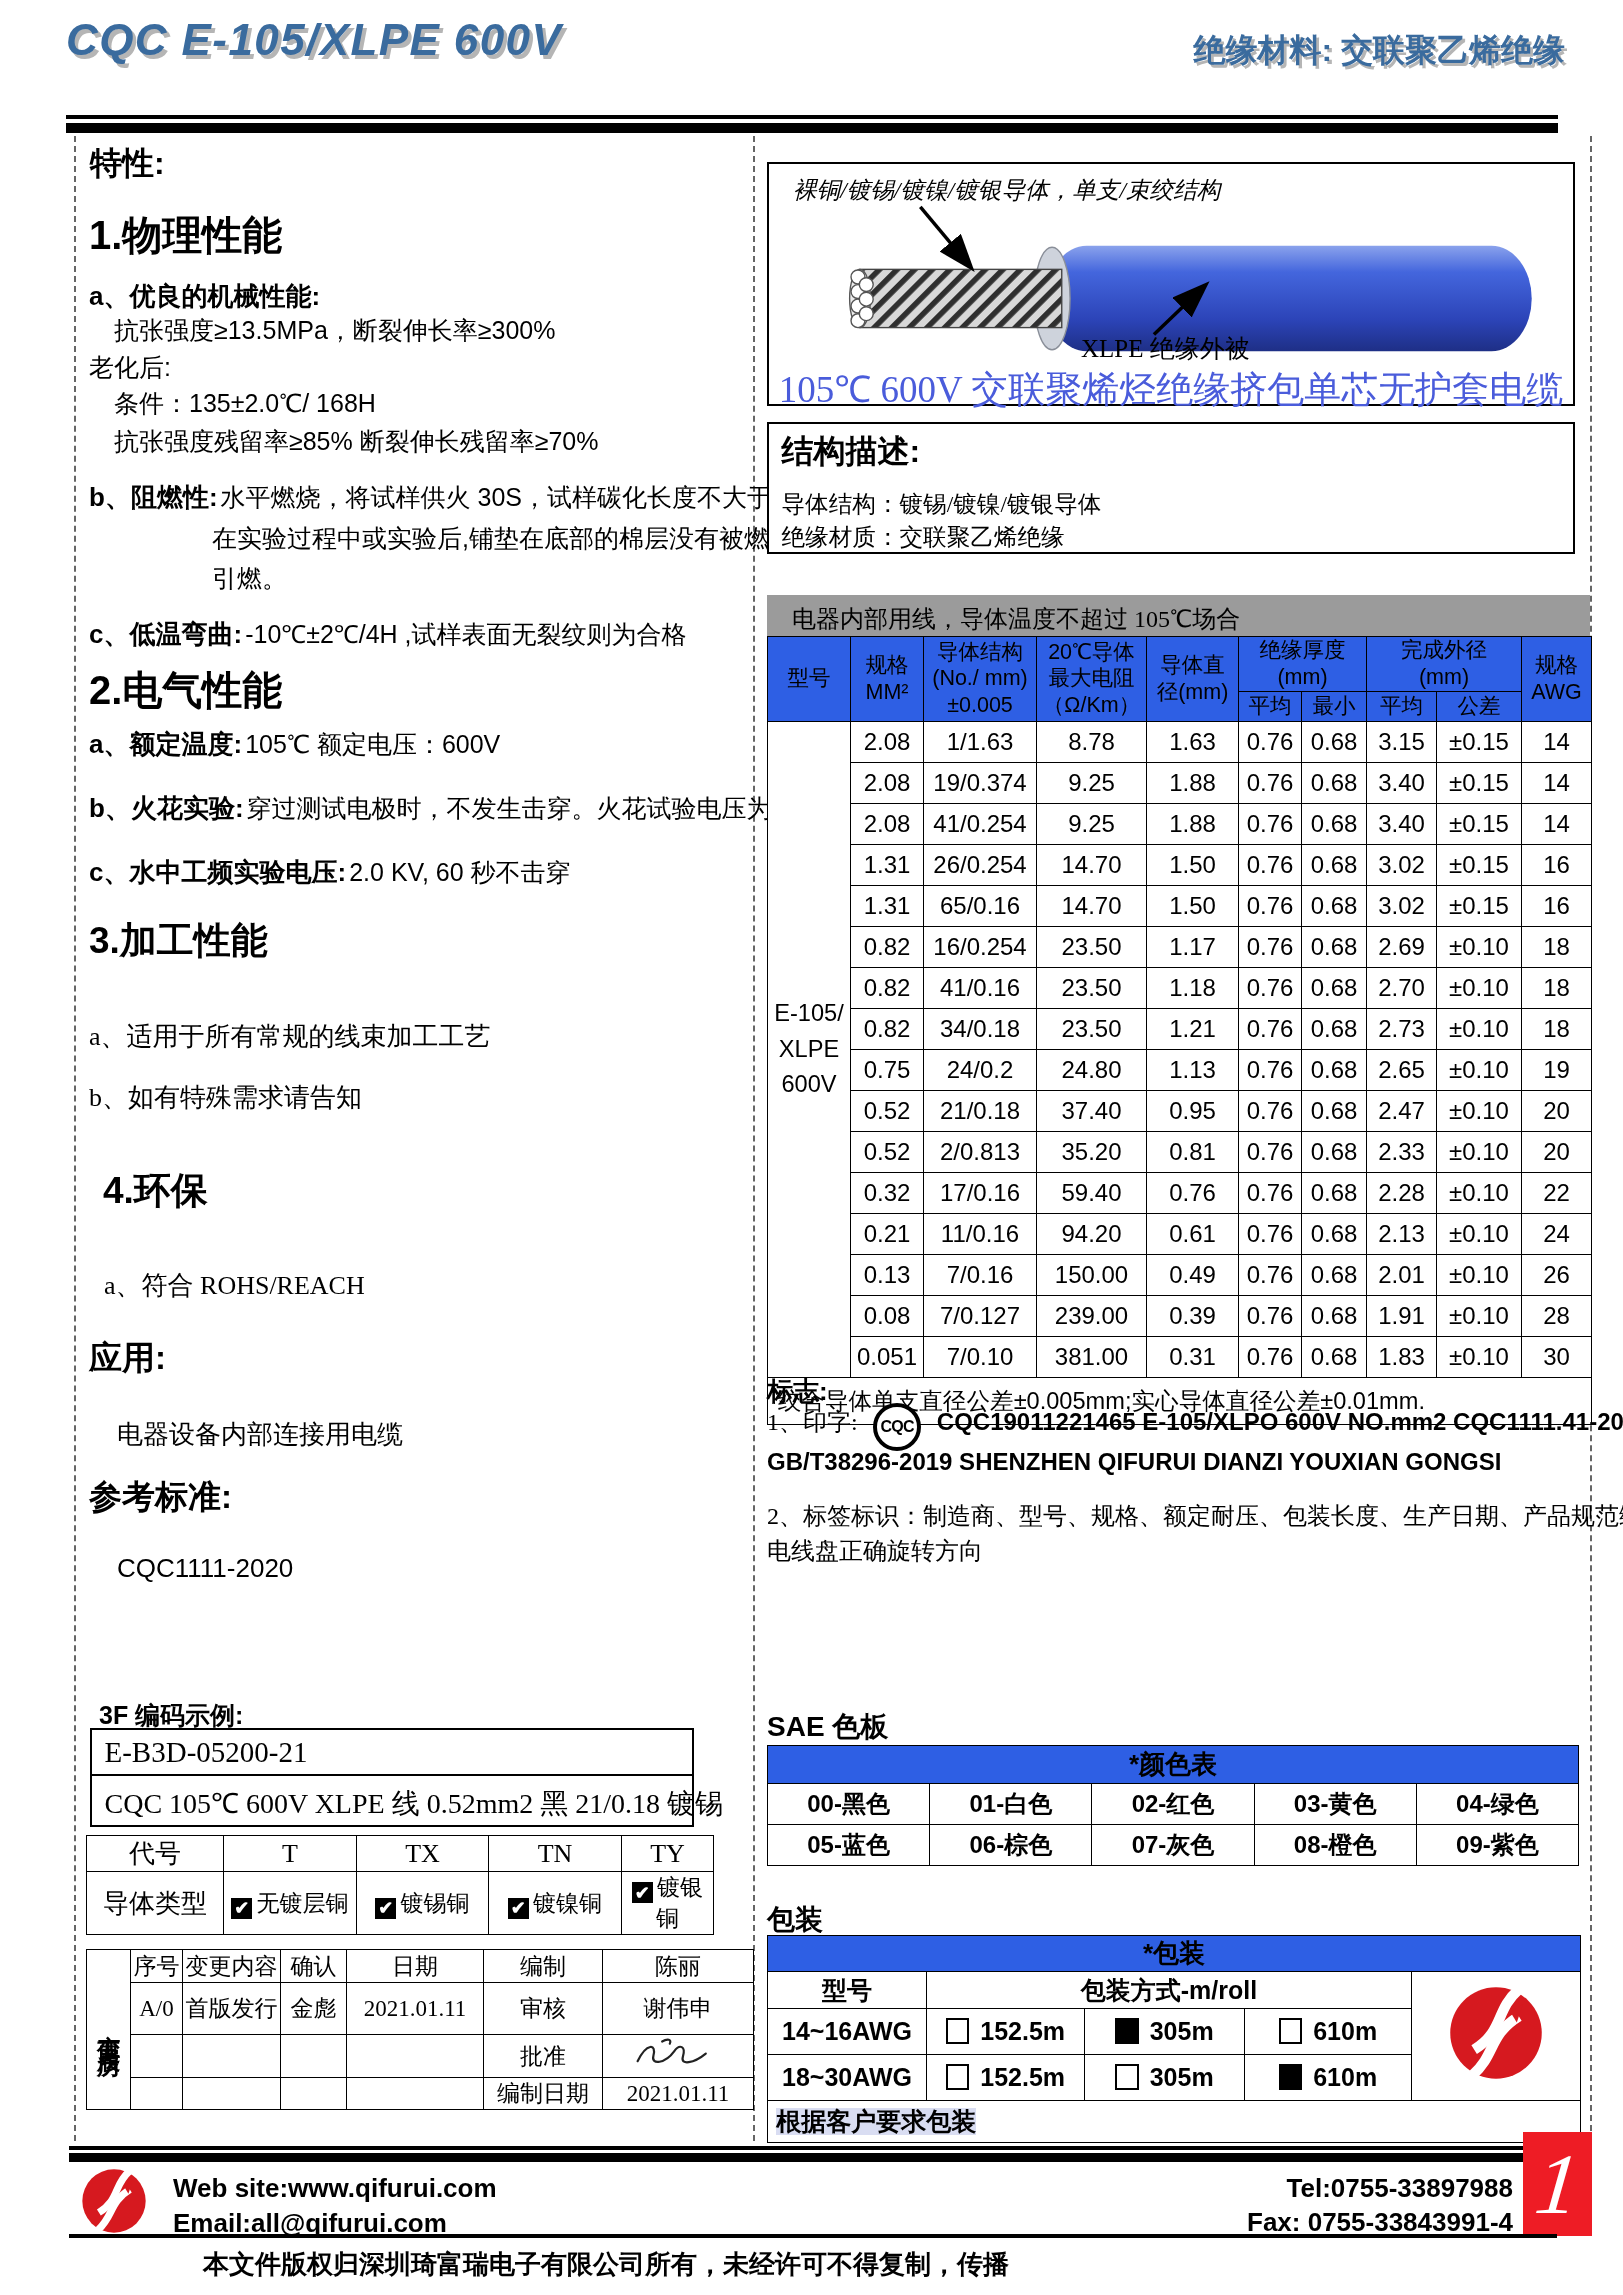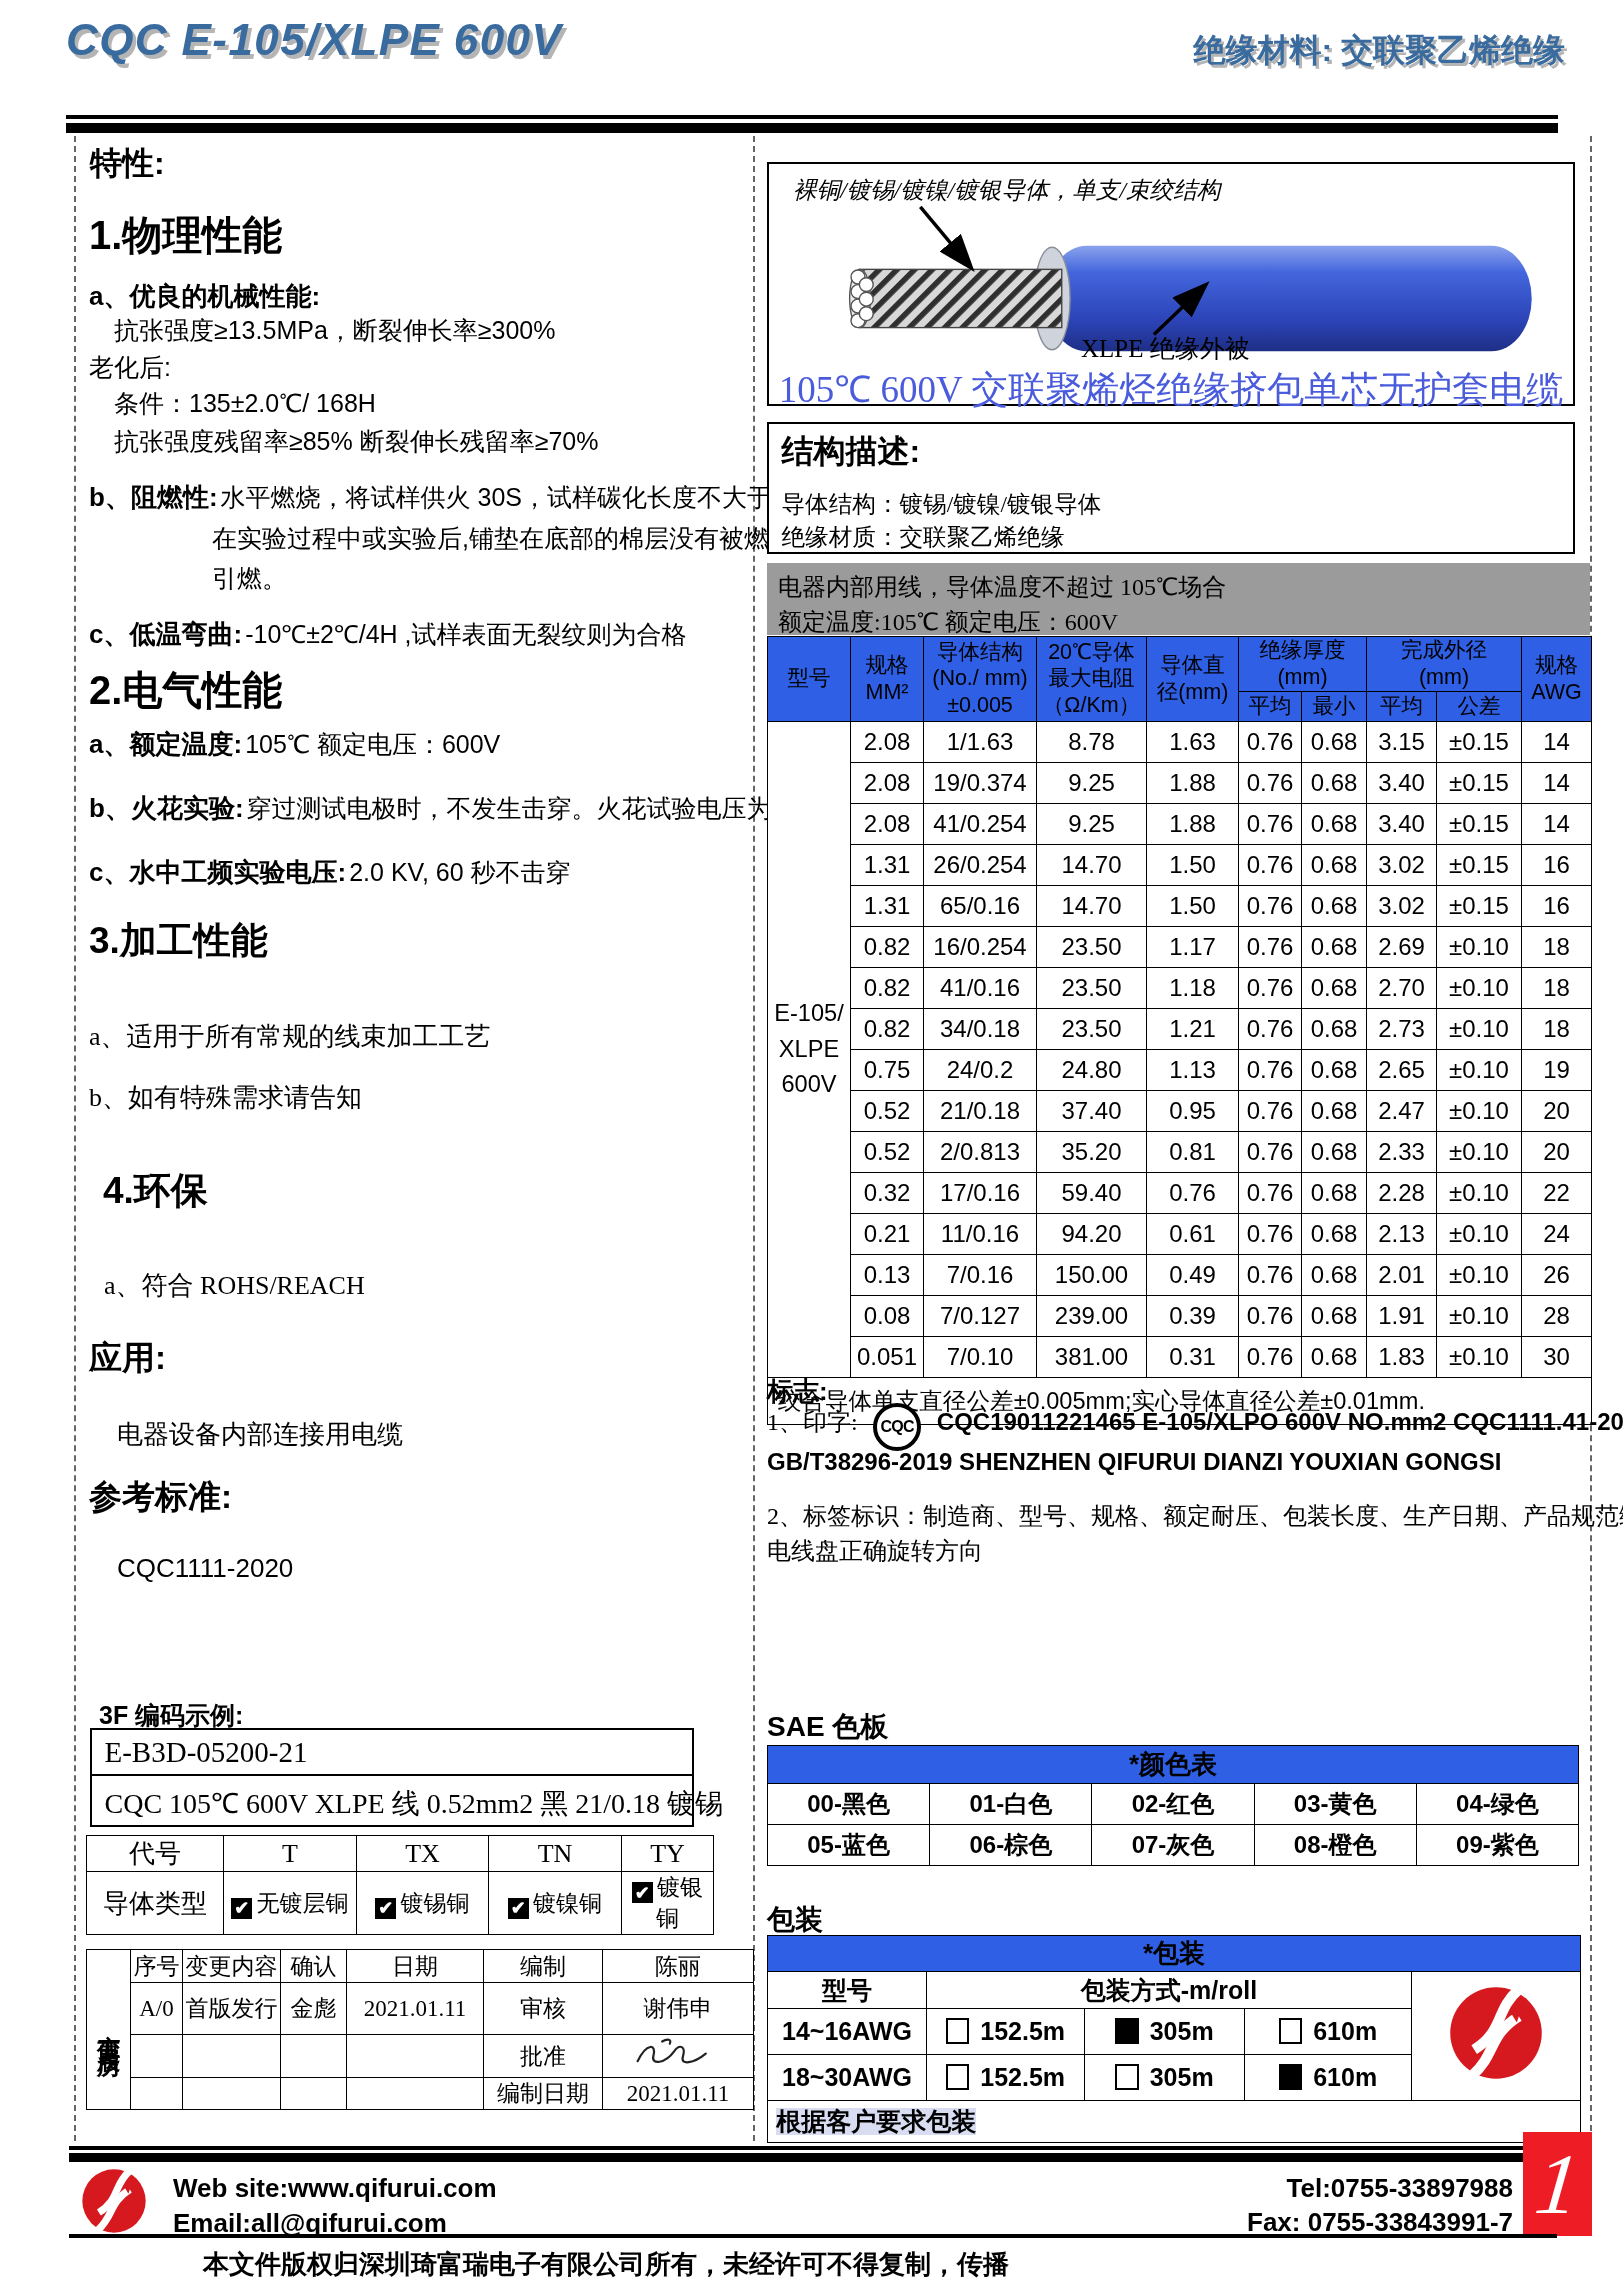--- a/index.html
+++ b/index.html
@@ -33,21 +33,21 @@
   td,th{border:1.4px solid #000;text-align:center;vertical-align:middle;
         overflow:hidden;padding:0;}
 
   
   .spec{width:823px;font-size:24px;}
   .spec th{background:#2e5fe4;font-weight:normal;font-size:21.5px;white-space:pre-line;line-height:1.25;}
   .spec tbody td{height:40px;background:#fff;}
   .spec .model-cell{font-size:23.6px;white-space:pre-line;line-height:1.5;background:#fff;}
   .spec .footnote{font-size:23.6px;text-align:left;padding:7px 9.7px;height:23.6px;}
 
-  .gray-banner{background:#9b9b9b;box-sizing:border-box;padding:7px 11px;}
+  .gray-banner{background:#9b9b9b;box-sizing:border-box;padding:7px 25px;margin-top:32px;}
   .gray-banner div{font-size:24px;font-family:"Liberation Serif",serif;line-height:1.45;}
 
   
   .blue-head{background:#2e5fe4;font-weight:bold;font-size:26px;}
   .sae-table{width:812px;border-radius:26px;}
   .sae-table td{height:40px;font-size:24px;font-weight:600;}
   .pack-table{width:812px;}
   .pack-table td{font-size:25px;font-weight:bold;}
   .pack-note{text-align:left;padding:4.2px 8.3px;font-weight:normal;}
   .pack-note span{background:#d9ddf2;font-family:"Liberation Serif",serif;font-size:25px;}
@@ -588,21 +588,21 @@
     <svg width="72" height="72" viewBox="0 0 100 100">
       <circle cx="50" cy="50" r="44" fill="#d6191f"></circle>
       <path d="M28 90 C50 70 43 52 72 34" stroke="#fff" stroke-width="10" fill="none"></path>
       <path d="M72 8 C49 28 58 48 29 66" stroke="#fff" stroke-width="10" fill="none"></path>
       <path d="M64 30 L76 22 L70 40 Z" fill="#d6191f"></path>
     </svg>
   </div>
   <div class="abs ft nowrap" style="left:173px;top:2173px;">Web site:www.qifurui.com</div>
   <div class="abs ft nowrap" style="left:173px;top:2208px;">Email:all@qifurui.com</div>
   <div class="abs ft nowrap" style="right:110px;top:2173px;text-align:right;">Tel:0755-33897988</div>
-  <div class="abs ft nowrap" style="right:110px;top:2207px;text-align:right;">Fax: 0755-33843991-7</div>
+  <div class="abs ft nowrap" style="right:110px;top:2207px;text-align:right;">Fax: 0755-33843991-4</div>
 
   <div class="abs page-red" style="left:1523px;top:2132px;width:69px;height:104px;">
     <span>1</span>
   </div>
 
   <div class="abs rule-thin" style="left:69px;top:2234px;width:1488px;"></div>
   <div class="abs serif b nowrap" style="left:203px;top:2247px;font-size:26px;">本文件版权归深圳琦富瑞电子有限公司所有，未经许可不得复制，传播</div>
 
 </div>
 

